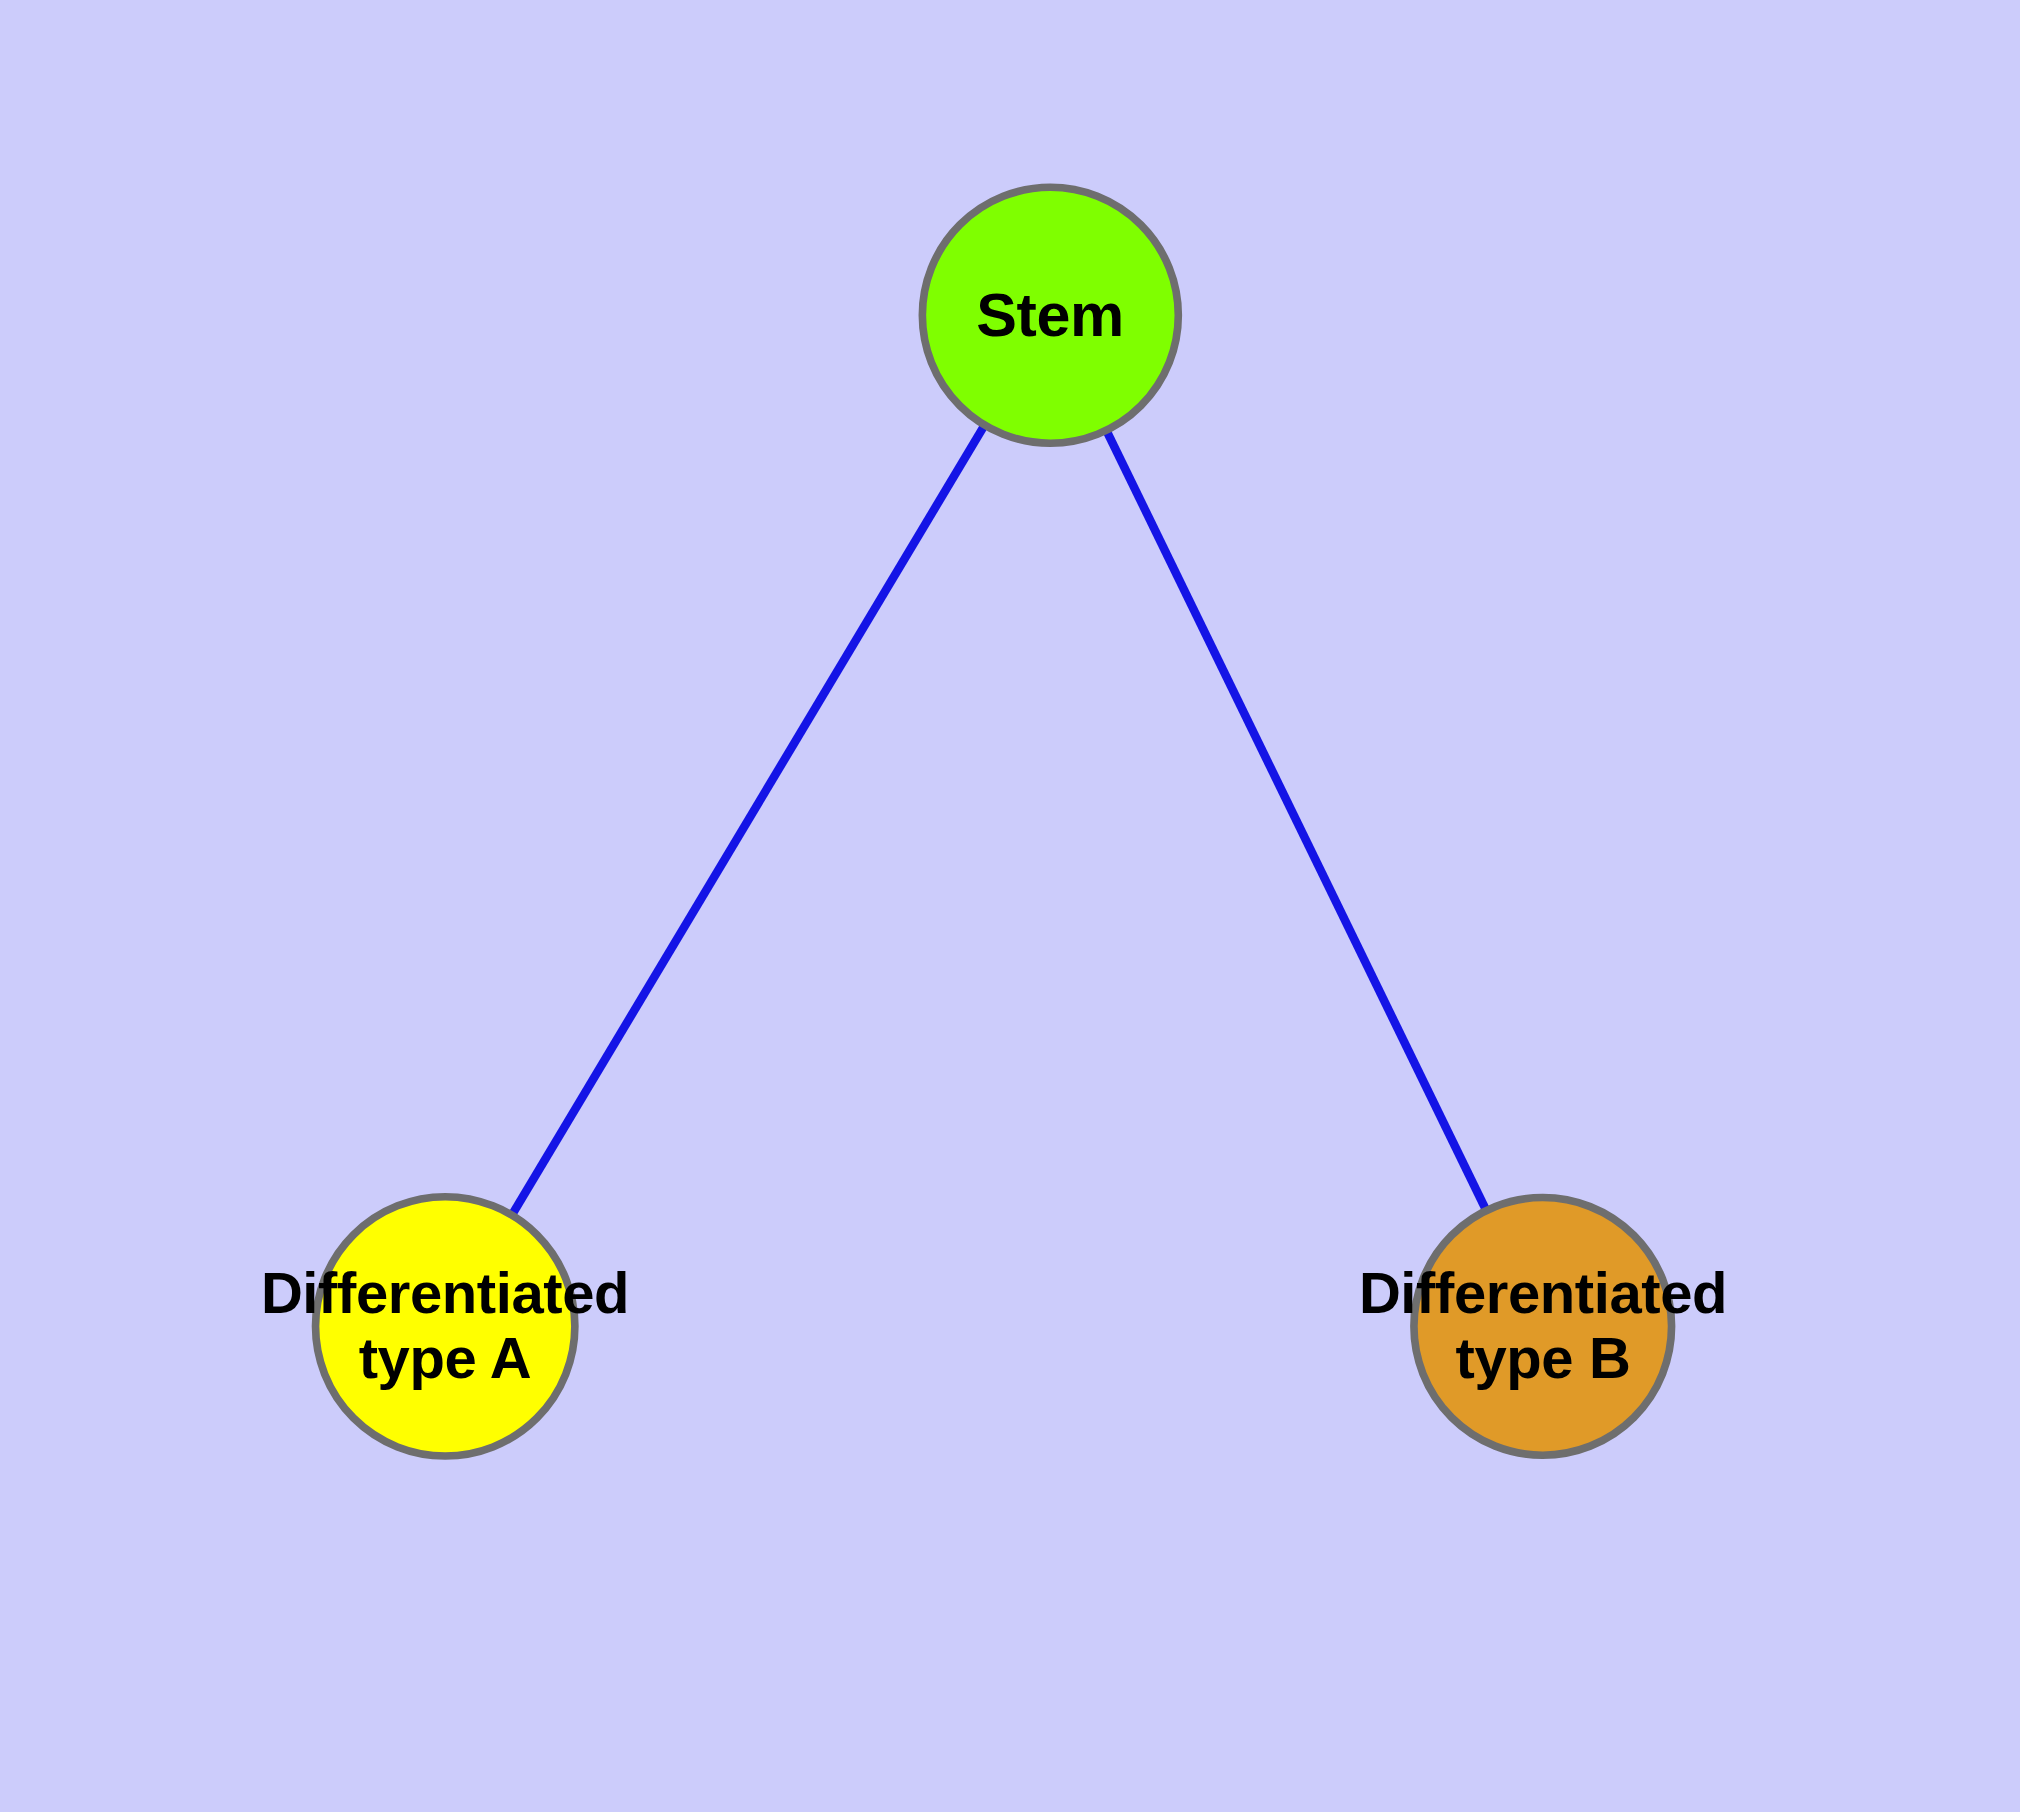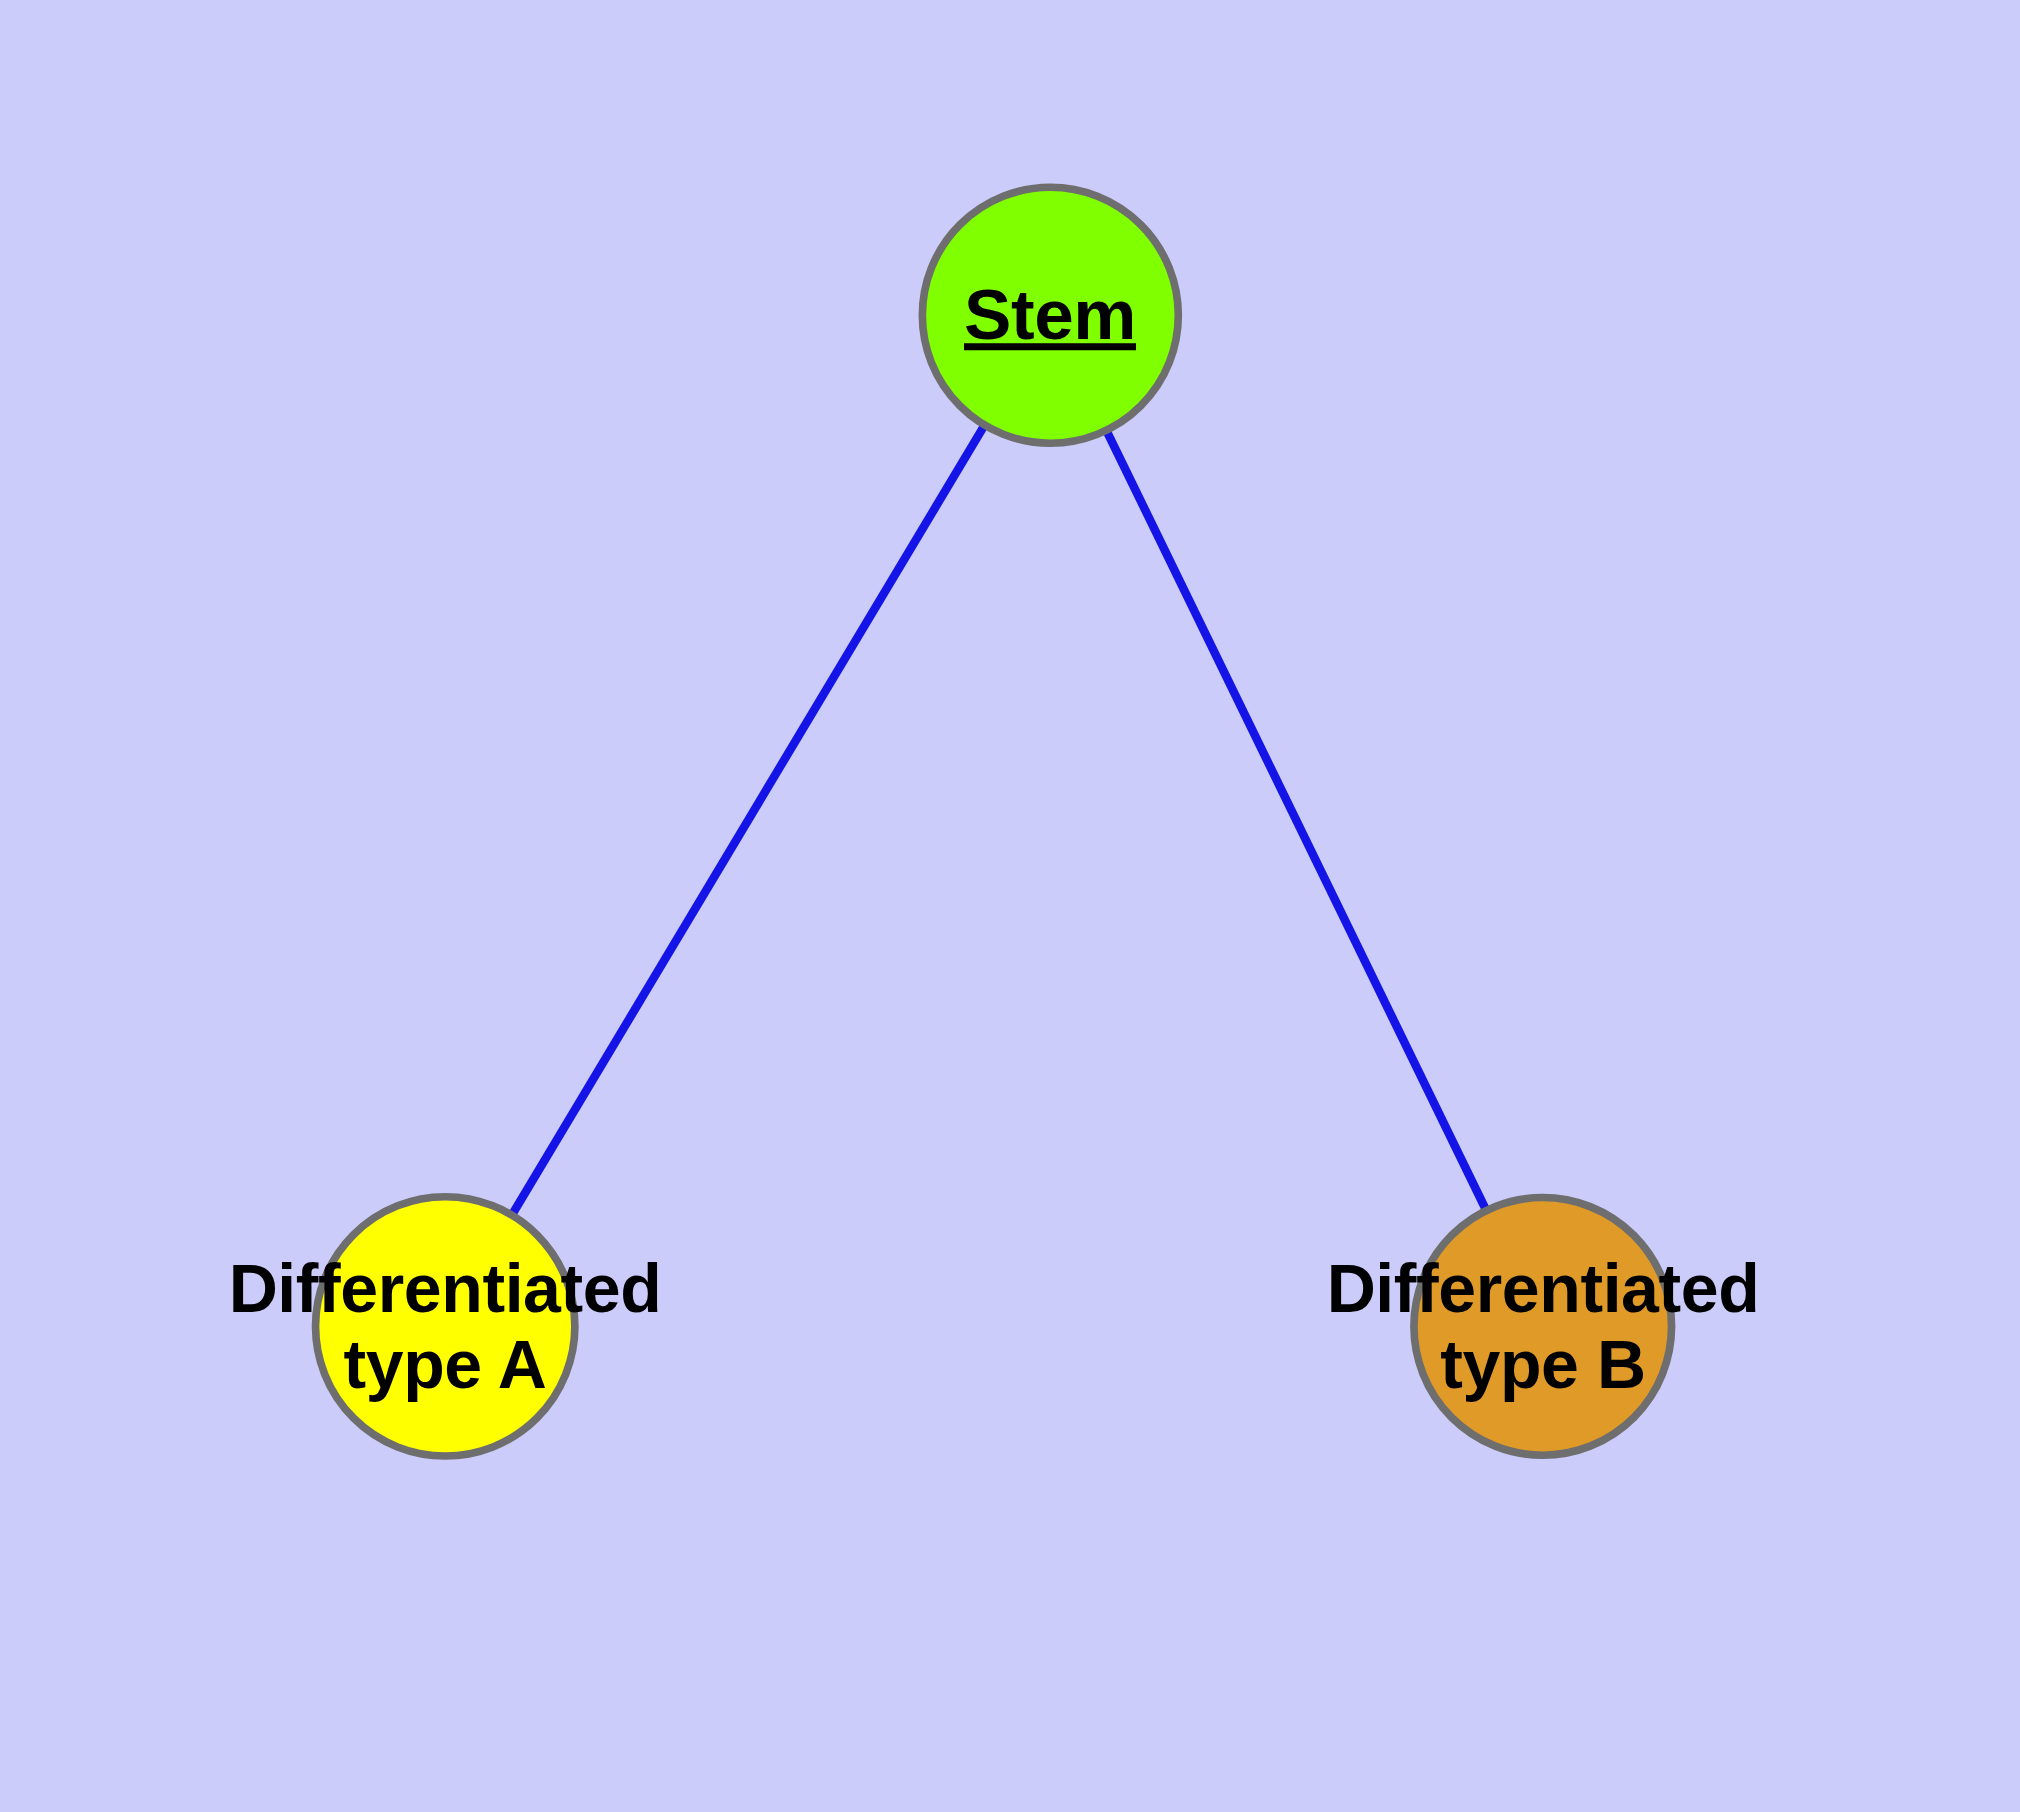--- a/index.html
+++ b/index.html
@@ -31,25 +31,24 @@
     color: #000000;
     font-family: "Liberation Sans", sans-serif;
     font-weight: bold;
     line-height: 1.12;
     white-space: pre;
     pointer-events: none;
     transform: translate(-50%, -50%);
     letter-spacing: -0.4px;
   }
   .label-stem {
-    font-size: 71px;
-    text-decoration: underline;
+    font-size: 61px;
   }
   .label-diff {
-    font-size: 68px;
+    font-size: 58px;
   }
 </style>
 </head>
 <body>
 
 <div id="graph-canvas" style="background: rgb(204, 204, 251);">
 
   <svg id="graph-svg" viewBox="0 0 2384 2138">
     <g>
       <line x1="1163.509106716327" y1="498.1353441000305" x2="601.5179802671242" y2="1437.1485287693567" stroke="#1414e6" stroke-width="10" stroke-linecap="butt"></line>

